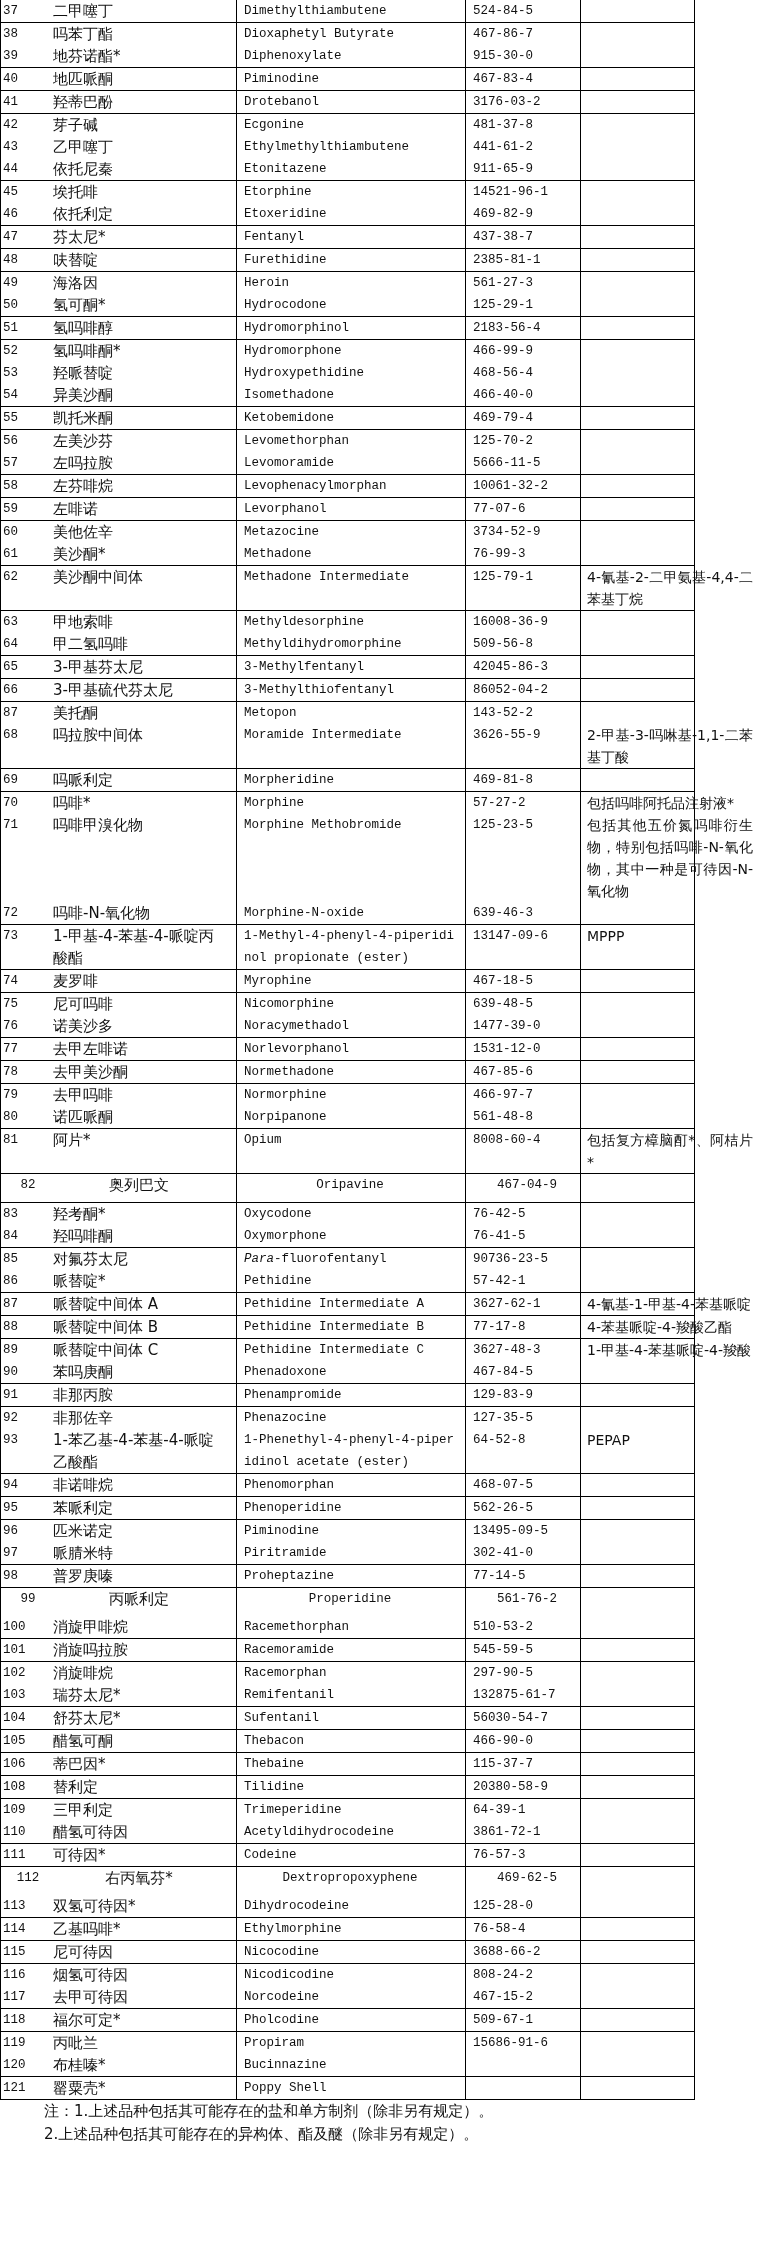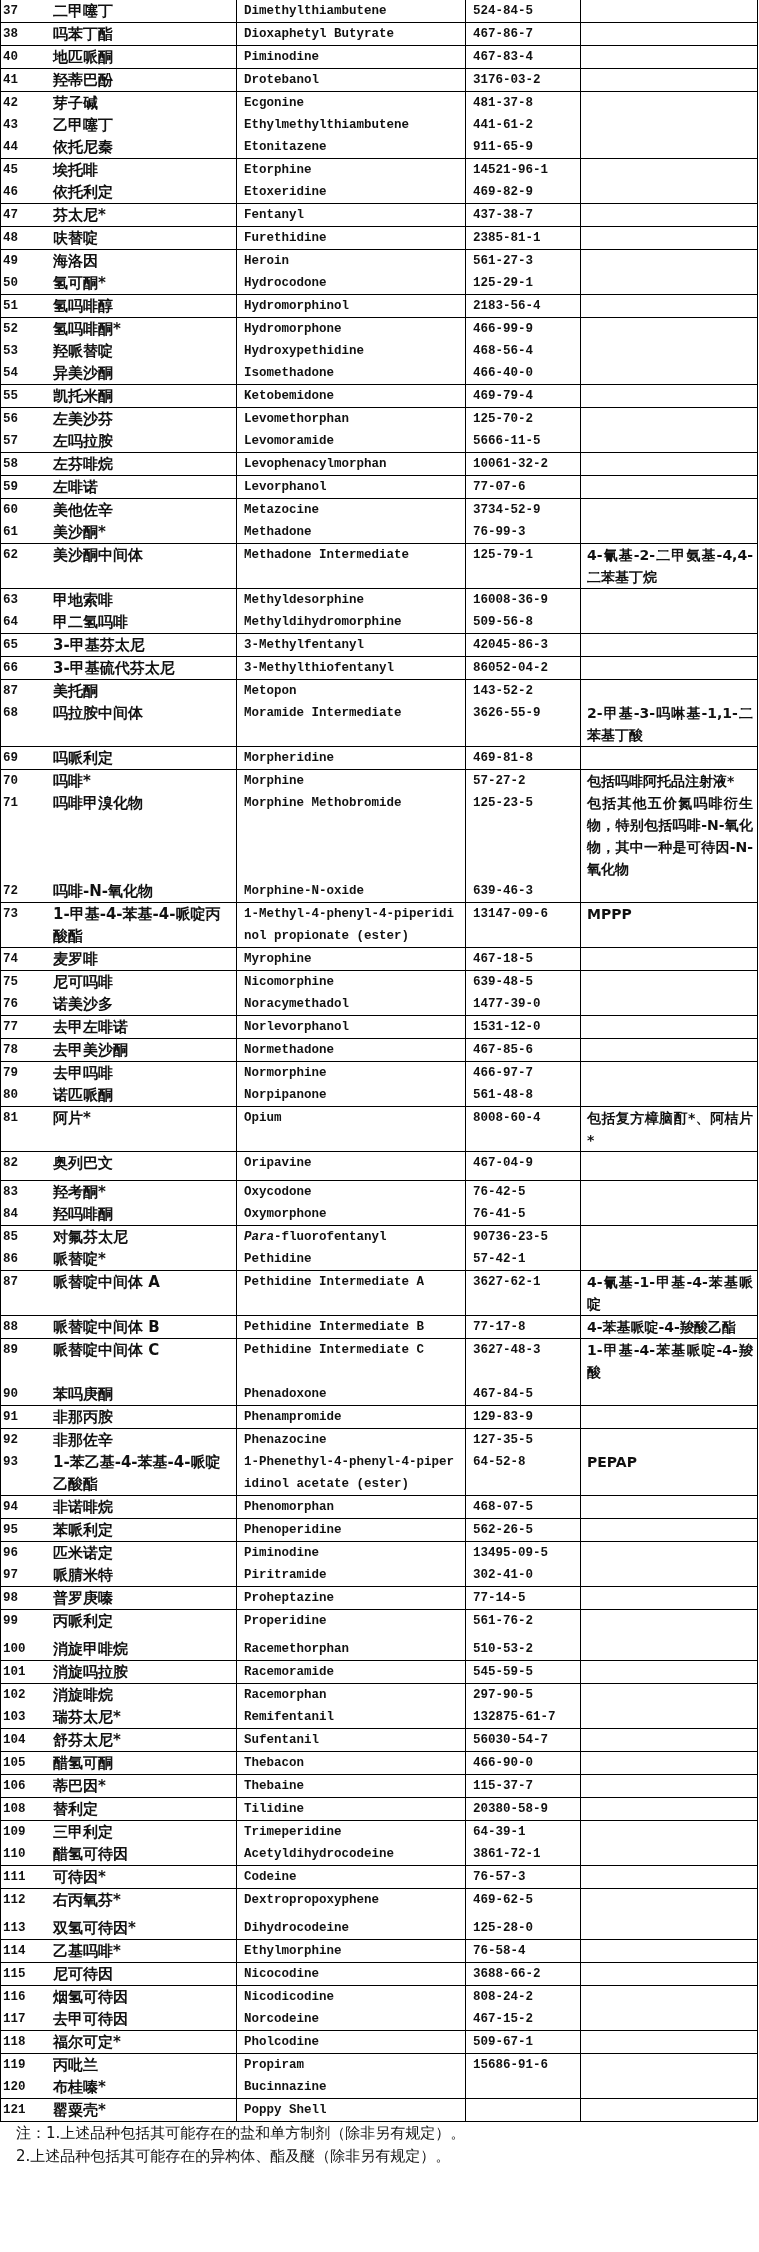--- a/index.html
+++ b/index.html
@@ -1,36 +1,36 @@
 <!DOCTYPE html>
 <html><head>
 <meta charset="utf-8">
 <style>
   html, body { margin: 0; padding: 0; background: #ffffff; }
   body { width: 759px; height: 2252px; overflow: hidden; color: #111111; }
-  .tbl { position: relative; width: 758px; box-sizing: border-box;
-         border-left: 1px solid #000000; border-right: 1px solid #000000; font-weight: bold; }
+  .tbl { position: relative; width: 695px; box-sizing: border-box;
+         border-left: 1px solid #000000; border-right: 1px solid #000000; }
   .vl { position: absolute; top: 0; bottom: 0; width: 1px; background: #000000; }
   .g { border-bottom: 1px solid #000000; }
   .r { display: grid; grid-template-columns: 52px 184px 229px 115px 176px;
        align-items: start; line-height: 22px; }
-  .r.x { padding-bottom: 6px; }
+  .r.x { padding-bottom: 6px; text-align: center; }
   .r span { display: block; box-sizing: border-box; min-width: 0; }
   .n { grid-column: 1; padding-left: 2px;
        font-family: "Liberation Mono", monospace; font-size: 12.5px; }
   .z { grid-column: 2; padding-right: 12px; word-break: break-all;
        font-family: "DejaVu Sans", sans-serif; font-size: 15px; }
   .e { grid-column: 3; padding: 0 10px 0 7px; word-break: break-all;
        font-family: "Liberation Mono", monospace; font-size: 12.5px; }
   .e em { font-style: italic; }
   .c { grid-column: 4; padding-left: 7px;
        font-family: "Liberation Mono", monospace; font-size: 12.5px; }
   .t { grid-column: 5; padding: 0 4px 0 6px; word-break: break-all; text-align: justify;
        font-family: "DejaVu Sans", sans-serif; font-size: 14px; }
-  .notes { padding-left: 16px; font-family: "DejaVu Sans", sans-serif;
+  .notes { padding-left: 44px; font-family: "DejaVu Sans", sans-serif;
            font-size: 15px; line-height: 23px; }
   .notes div { white-space: nowrap; }
 </style>
 </head>
 <body>
 
 <div class="tbl">
 <div class="vl" style="left:235px"></div>
 <div class="vl" style="left:464px"></div>
 <div class="vl" style="left:579px"></div>
@@ -43,20 +43,26 @@
         <span class="c">524-84-5</span>
       </div>
 </div>
 <div class="g">
 <div class="r">
         <span class="n">38</span>
         <span class="z">吗苯丁酯</span>
         <span class="e">Dioxaphetyl Butyrate</span>
         <span class="c">467-86-7</span>
       </div>
+<div class="r">
+        <span class="n">39</span>
+        <span class="z">地芬诺酯*</span>
+        <span class="e">Diphenoxylate</span>
+        <span class="c">915-30-0</span>
+      </div>
 </div>
 <div class="g">
 <div class="r">
         <span class="n">40</span>
         <span class="z">地匹哌酮</span>
         <span class="e">Piminodine</span>
         <span class="c">467-83-4</span>
       </div>
 </div>
 <div class="g">

